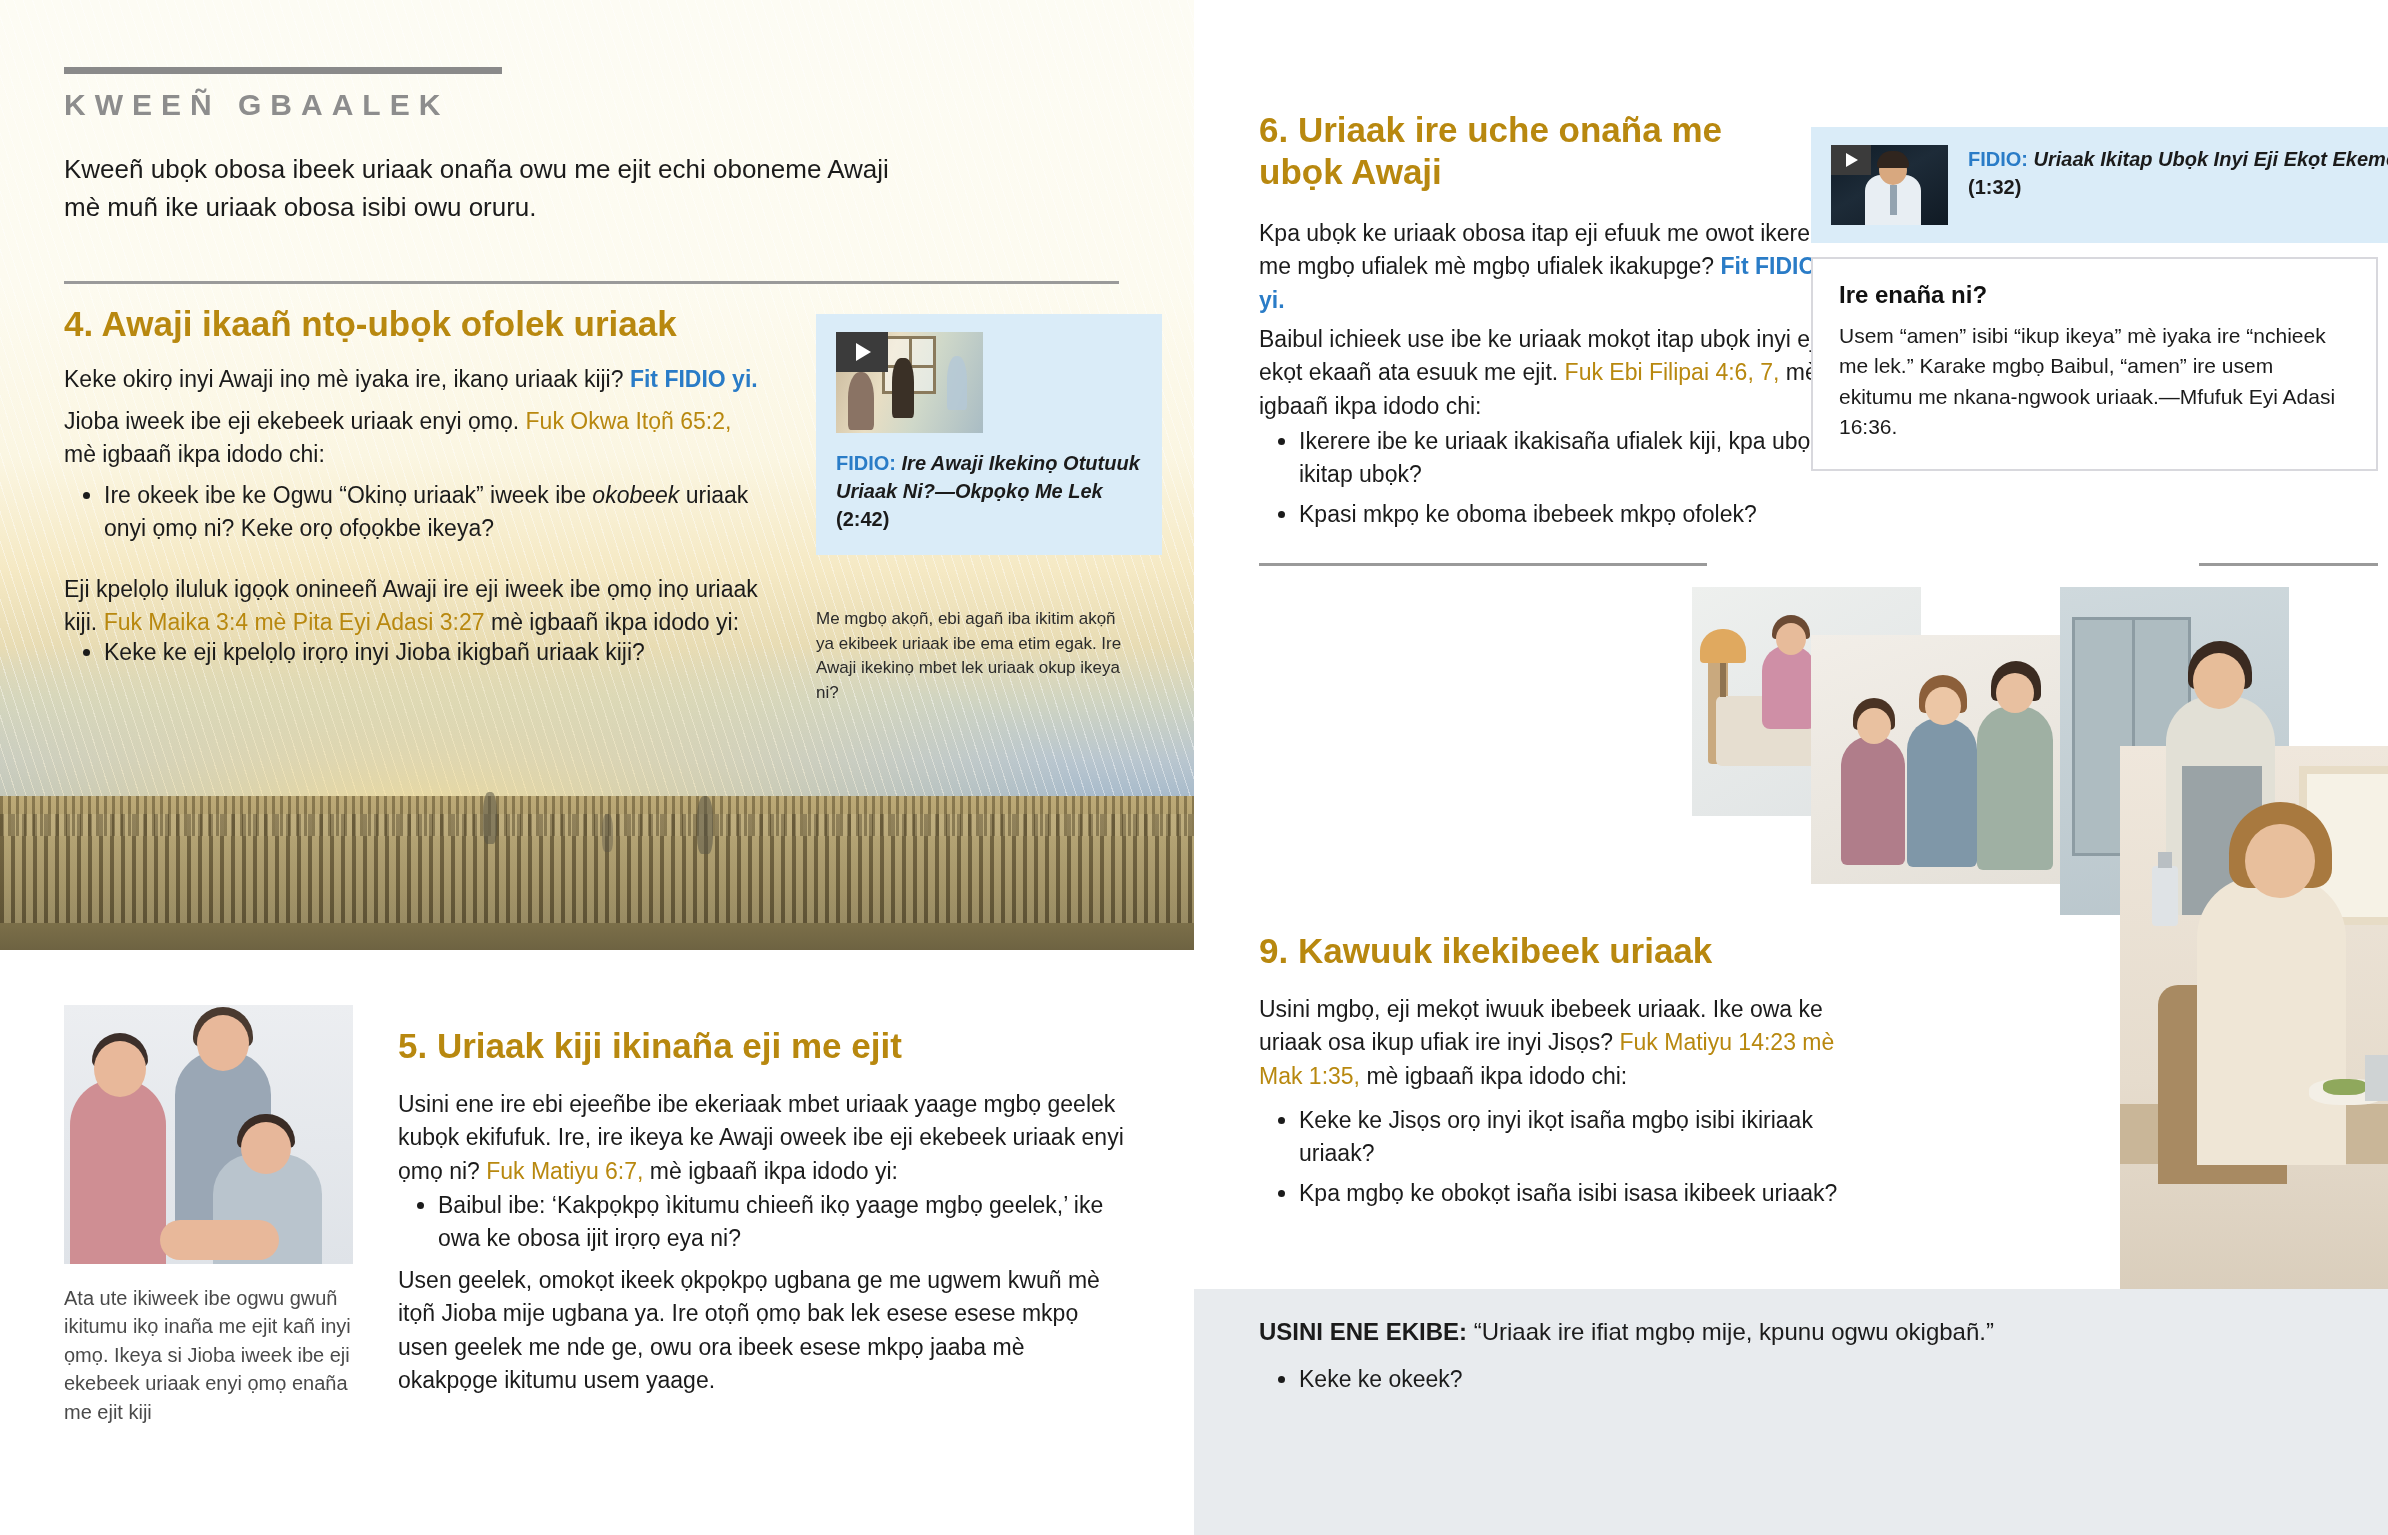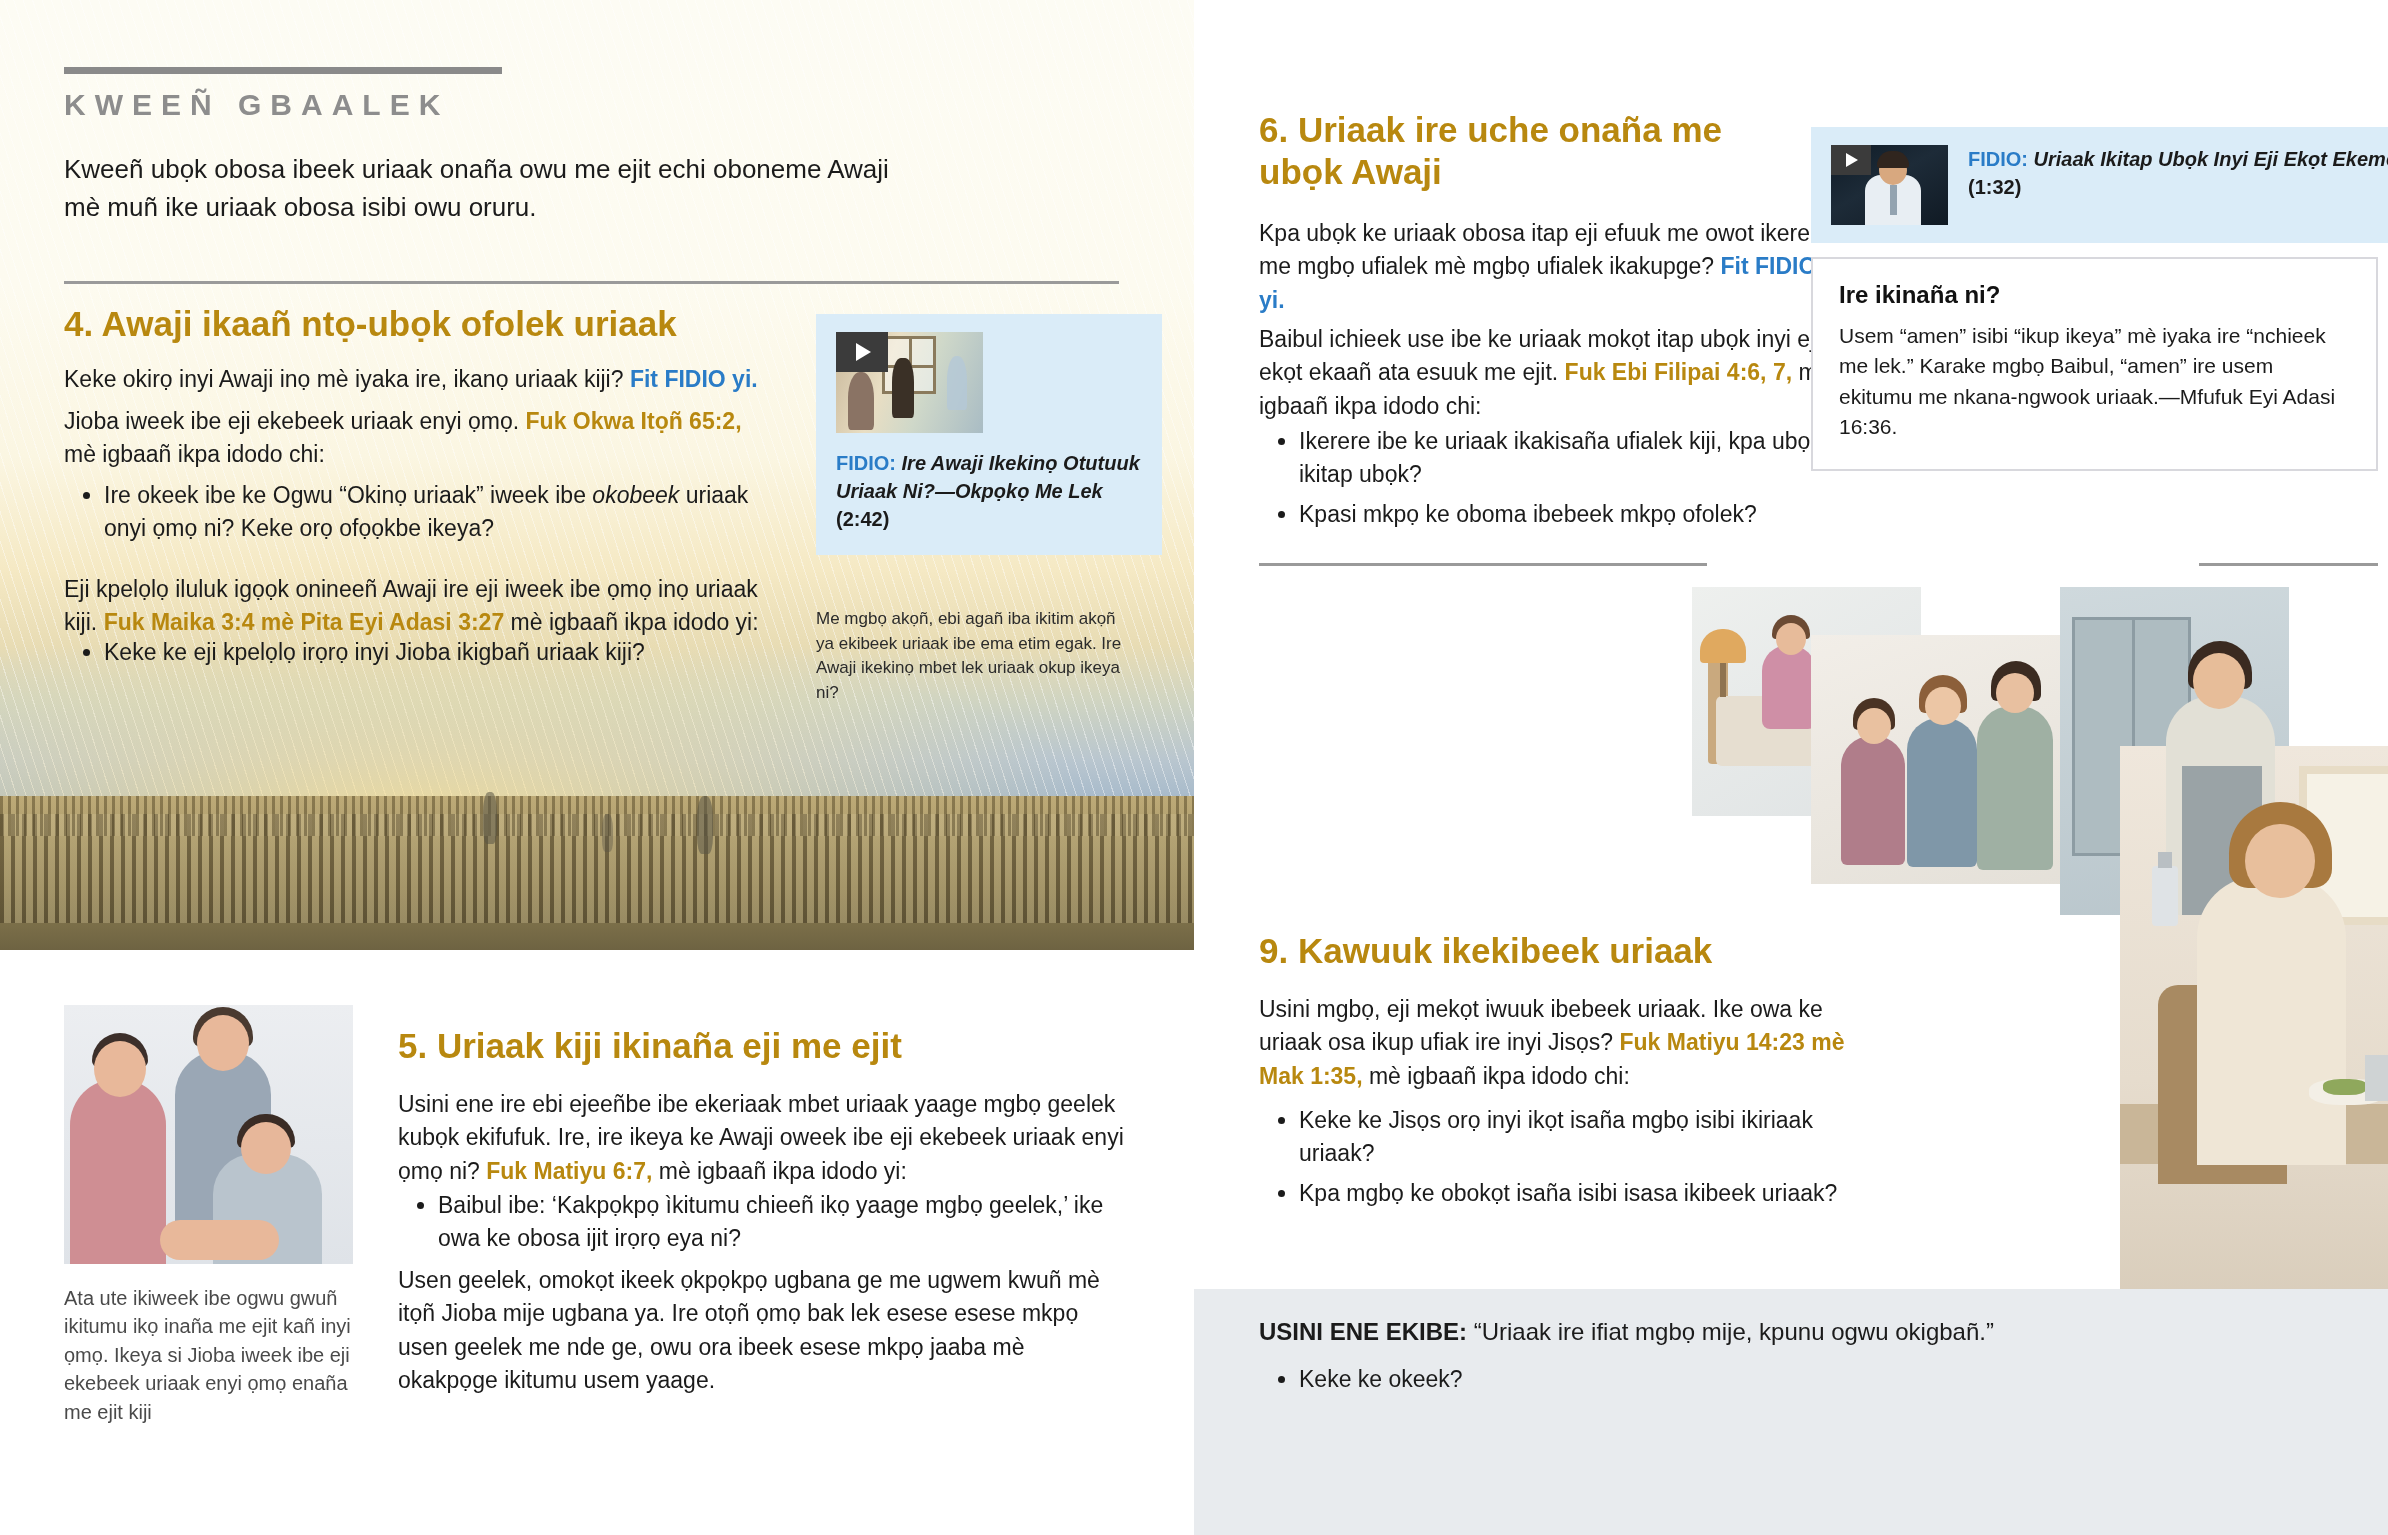--- a/index.html
+++ b/index.html
@@ -71,21 +71,21 @@
   #s4-head{position:absolute;left:64px;top:303px;width:756px;}
   .body-p{font-size:23px;line-height:1.45;color:#1b1b1b;}
   #s4-p1{position:absolute;left:64px;top:363px;width:697px;}
   #s4-p2{position:absolute;left:64px;top:405px;width:697px;}
   #s4-p3{position:absolute;left:64px;top:573px;width:706px;}
   .bullets{margin:0;padding:0 0 0 40px;font-size:23px;line-height:1.45;color:#1b1b1b;}
   .bullets li{margin-bottom:6px;}
   #s4-b1{position:absolute;left:64px;top:479px;width:716px;}
   #s4-b2{position:absolute;left:64px;top:636px;width:716px;}
   .lnk{color:#2a7cc7;font-weight:600;}
-  .scr{color:#b8880f;font-weight:700;}
+  .scr{color:#b8880f;font-weight:400;}
   .ital{font-style:italic;}
 
   .videobox{
     position:absolute;background:#daecf8;padding:18px 20px 22px 20px;
   }
   #v1{left:816px;top:314px;width:306px;}
   .vthumb{
     position:relative;width:147px;height:101px;overflow:hidden;
     background:linear-gradient(110deg,#c8b79a 0%, #e9dec3 35%, #cfd8c9 60%, #a9bcc4 100%);
   }
@@ -336,21 +336,21 @@
         <div class="playbtn2">
             <span></span>
           </div>
       </div>
       <div class="vcap2">
         <span class="fidio">FIDIO:</span><span> Uriaak Ikitap Ubọk Inyi Eji Ekọt Ekeme</span><span class="plain"> (1:32)</span>
       </div>
     </div>
 
     <div id="infobox">
-      <div class="ib-head">Ire ikinaña ni?</div>
+      <div class="ib-head">Ire enaña ni?</div>
       <div class="ib-body">Usem “amen” isibi “ikup ikeya” mè iyaka ire “nchieek me lek.” Karake mgbọ Baibul, “amen” ire usem ekitumu me nkana-ngwook uriaak.—Mfufuk Eyi Adasi 16:36.</div>
     </div>
 
     <div class="hr-r" id="hr-r1"></div>
     <div class="hr-r" id="hr-r2"></div>
 
     <div class="illus">
       <div class="il-pane1"></div>
       <div class="il-bed-head"></div>
       <div class="il-bed"></div>

